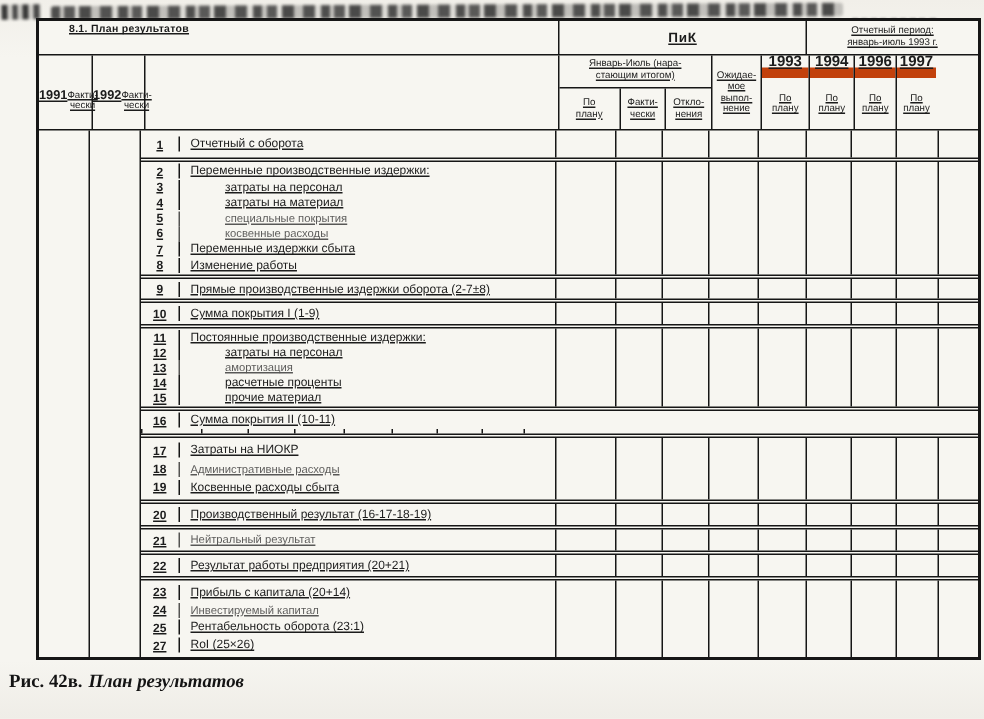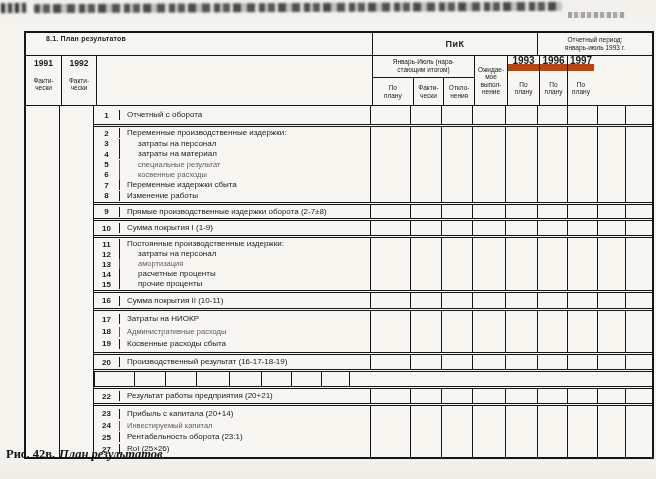--- a/index.html
+++ b/index.html
@@ -33,37 +33,38 @@
     border-radius:2px;
   }
   .smudge-tail{
     left:568px;top:12px;width:58px;height:6px;
     background:repeating-linear-gradient(90deg,#444 0 4px,rgba(68,68,68,.1) 4px 6px,#555 6px 10px,rgba(68,68,68,.2) 10px 13px);
     filter:blur(.7px);opacity:.45;
   }
 
   
   .tbl{
-    position:absolute;left:24px;top:31px;width:630px;
+    position:absolute;left:24px;top:12px;width:630px;
     border:2px solid #161616;
     box-sizing:border-box;
     background:#f7f6f1;
+    text-decoration:underline;
   }
   .tbl *{box-sizing:border-box;}
   .pre{white-space:pre-line;}
 
   
   .band-a{display:flex;height:23px;border-bottom:1px solid #161616;}
   .a-left{width:346px;padding:2px 0 0 20px;font-size:7px;font-weight:bold;letter-spacing:.2px;}
   .a-pik{width:165px;border-left:1px solid #161616;display:flex;align-items:center;justify-content:center;font-size:9px;font-weight:bold;letter-spacing:.5px;}
   .a-report{width:115px;border-left:1px solid #161616;display:flex;align-items:center;justify-content:center;text-align:center;font-size:6.5px;line-height:1.25;}
 
   
   .band-bc{display:flex;height:50px;border-bottom:1px solid #161616;}
-  .prev{width:35px;display:flex;flex-direction:column;align-items:center;padding-top:2px;}
+  .prev{width:35px;display:flex;align-items:center;padding-top:2px;}
   .prev + .prev,.bc-spacer,.janjul,.expected,.ycol{border-left:1px solid #161616;}
   .prev .yr{font-size:8.5px;font-weight:bold;}
   .prev .sub{font-size:6.5px;text-align:center;line-height:1.15;margin-top:9px;}
   .bc-spacer{width:276px;}
   .janjul{width:102px;display:flex;flex-direction:column;}
   .jj-title{height:22px;border-bottom:1px solid #161616;font-size:6.5px;text-align:center;line-height:1.2;padding-top:2px;}
   .jj-subs{display:flex;flex:1;}
   .jj-sub{display:flex;align-items:center;justify-content:center;text-align:center;font-size:6.5px;line-height:1.15;}
   .jj-sub + .jj-sub{border-left:1px solid #161616;}
   .expected{width:33px;display:flex;align-items:center;justify-content:center;text-align:center;font-size:6.5px;line-height:1.1;}
@@ -80,28 +81,28 @@
   .prevcol{width:35px;}
   .prevcol + .prevcol{border-left:1px solid #161616;}
   .groups{flex:1;border-left:1px solid #161616;display:flex;flex-direction:column;}
   .group{display:flex;}
   .group + .group{border-top:3px double #161616;}
   .gleft{width:276px;display:flex;flex-direction:column;justify-content:space-evenly;padding:1px 0;}
   .row{display:flex;align-items:center;min-height:10px;}
   .num{width:25px;text-align:center;font-size:8px;font-weight:bold;flex-shrink:0;}
   .lbl{flex:1;border-left:1px solid transparent;padding-left:7px;font-size:8px;line-height:1;}
   .row .lbl{border-left:1px solid #161616;height:100%;display:flex;align-items:center;}
-  .row.indent .lbl{padding-left:18px;}
+  .row.indent .lbl{padding-left:30px;}
   .row.dim .lbl{opacity:.72;font-size:7.5px;}
   .cells{display:flex;flex:1;}
   .cell{border-left:1px solid #161616;}
 
   
   .g0{height:18px;}.g1{height:78px;}.g2{height:16px;}.g3{height:17px;}
-  .g4{height:55px;}.g5{height:18px;}.g6{height:44px;}.g7{height:17px;}
+  .g4{height:55px;}.g5{height:18px;flex-direction:column;}.g6{height:44px;}.g7{height:17px;}
   .g8{height:17px;}.g9{height:17px;}.g10{height:54px;}
 
   
   .caption{
     position:absolute;left:6px;top:447px;
     font-family:"Liberation Serif",serif;font-size:12.5px;color:#141414;
   }
   .caption .fig{font-weight:bold;}
   .caption .cap{font-weight:bold;font-style:italic;margin-left:4px;text-align:center;}
 </style>
@@ -149,20 +150,25 @@
       </div>
       <div class="expected pre w33">Ожидае-
 мое
 выпол-
 нение</div>
       <div class="ycol w32">
         <div class="yr">1993</div>
         <div class="ysub pre">По
 плану</div>
       </div>
+      <div class="ycol w30">
+        <div class="yr">1994</div>
+        <div class="ysub pre">По
+плану</div>
+      </div>
       <div class="ycol w28">
         <div class="yr">1996</div>
         <div class="ysub pre">По
 плану</div>
       </div>
       <div class="ycol w27">
         <div class="yr">1997</div>
         <div class="ysub pre">По
 плану</div>
       </div>
@@ -202,21 +208,21 @@
             <div class="row indent">
                 <span class="num">3</span>
                 <span class="lbl">затраты на персонал</span>
               </div>
             <div class="row indent">
                 <span class="num">4</span>
                 <span class="lbl">затраты на материал</span>
               </div>
             <div class="row indent dim">
                 <span class="num">5</span>
-                <span class="lbl">специальные результат</span>
+                <span class="lbl">специальные покрытия</span>
               </div>
             <div class="row indent dim">
                 <span class="num">6</span>
                 <span class="lbl">косвенные расходы</span>
               </div>
             <div class="row">
                 <span class="num">7</span>
                 <span class="lbl">Переменные издержки сбыта</span>
               </div>
             <div class="row">
@@ -290,21 +296,21 @@
             <div class="row indent dim">
                 <span class="num">13</span>
                 <span class="lbl">амортизация</span>
               </div>
             <div class="row indent">
                 <span class="num">14</span>
                 <span class="lbl">расчетные проценты</span>
               </div>
             <div class="row indent">
                 <span class="num">15</span>
-                <span class="lbl">прочие проценты</span>
+                <span class="lbl">прочие материал</span>
               </div>
           </div>
           <div class="cells">
               <div class="cell w40"></div>
               <div class="cell w31"></div>
               <div class="cell w31"></div>
               <div class="cell w33"></div>
               <div class="cell w32"></div>
               <div class="cell w30"></div>
               <div class="cell w30"></div>
@@ -375,20 +381,26 @@
               <div class="cell w33"></div>
               <div class="cell w32"></div>
               <div class="cell w30"></div>
               <div class="cell w30"></div>
               <div class="cell w28"></div>
               <div class="cell w27"></div>
             </div>
         </div>
 
         <div class="group g8">
+          <div class="gleft">
+            <div class="row dim">
+                <span class="num">21</span>
+                <span class="lbl">Нейтральный результат</span>
+              </div>
+          </div>
           <div class="cells">
               <div class="cell w40"></div>
               <div class="cell w31"></div>
               <div class="cell w31"></div>
               <div class="cell w33"></div>
               <div class="cell w32"></div>
               <div class="cell w30"></div>
               <div class="cell w30"></div>
               <div class="cell w28"></div>
               <div class="cell w27"></div>

